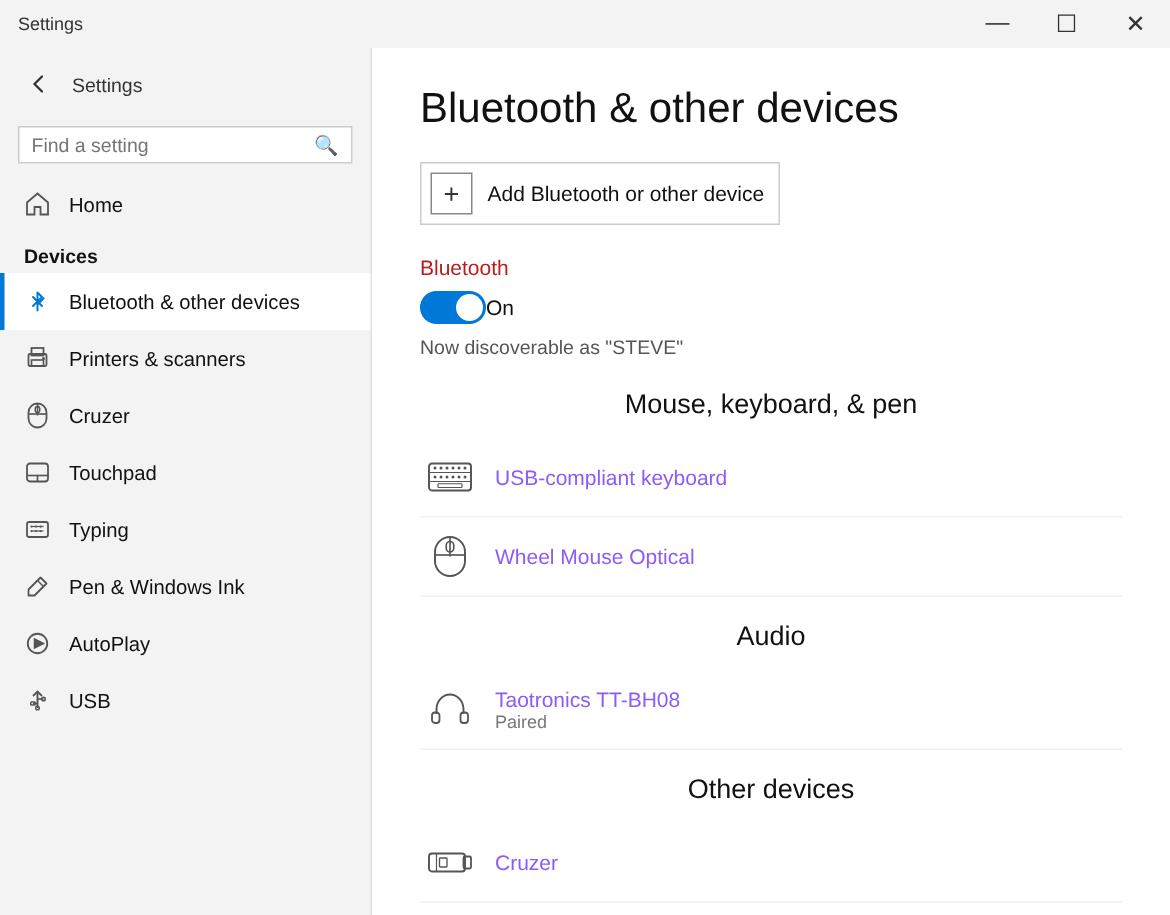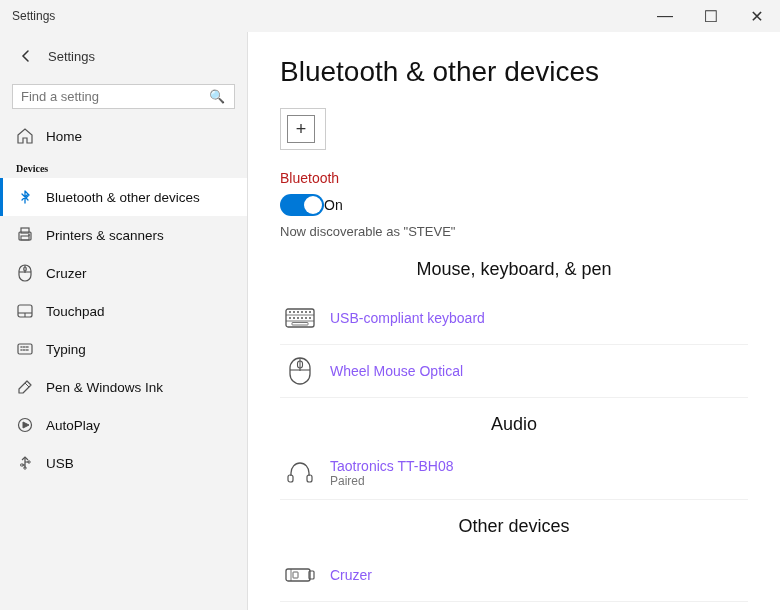--- a/index.html
+++ b/index.html
@@ -93,25 +93,24 @@
     .search-box input {
       border: none;
       outline: none;
       background: transparent;
       font-size: 13px;
       flex: 1;
       color: #555;
     }
 
     .sidebar-section-label {
-      font-size: 10px;
+      font-size: 13px;
       font-weight: 600;
       padding: 8px 16px 4px;
       color: #111;
-      font-family: Liberation Serif, serif;
     }
 
     .sidebar-item {
       display: flex;
       align-items: center;
       gap: 12px;
       padding: 10px 16px;
       cursor: pointer;
       color: #111;
       font-size: 13.5px;
@@ -385,20 +384,21 @@
       </span>
       <span>USB</span>
     </div>
   </div>
 
   <div class="content">
     <h1 class="page-title">Bluetooth &amp; other devices</h1>
 
     <button class="add-device-btn">
       <div class="add-plus">+</div>
+      <span>Add Bluetooth or other device</span>
     </button>
 
     <div class="section-label">Bluetooth</div>
     <div class="toggle-row">
       <div class="toggle">
         <div class="knob"></div>
       </div>
       <span class="toggle-label">On</span>
     </div>
     <div class="discoverable-text">Now discoverable as "STEVE"</div>

